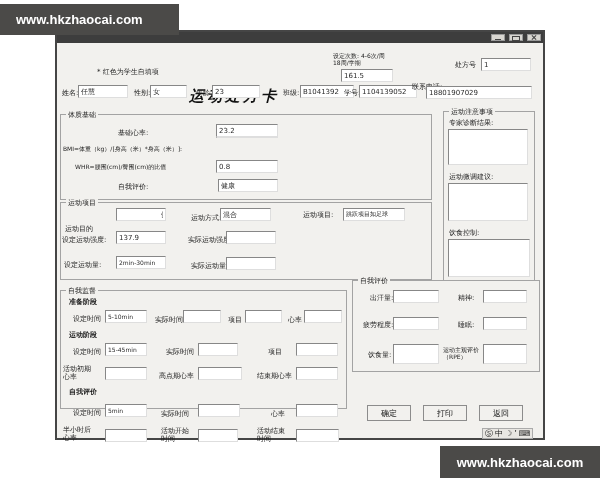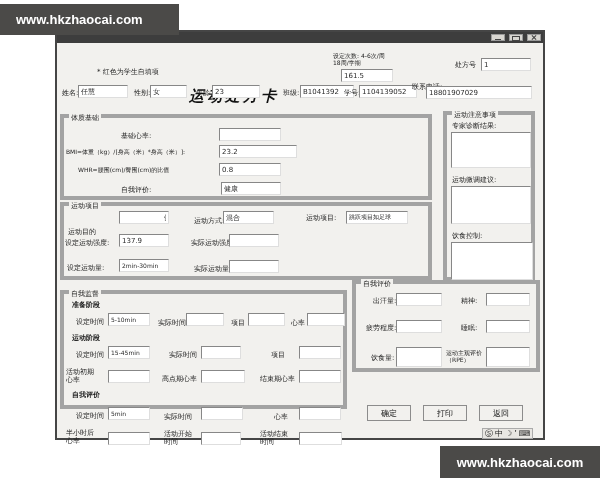--- a/index.html
+++ b/index.html
@@ -22,21 +22,21 @@
           background:#444;transform:rotate(-45deg);}
   .lbl{position:absolute;font-size:7px;color:#1c1c1c;white-space:nowrap;line-height:1.15;}
   .lbl.wrap{white-space:normal;}
   .lbl.bold{font-weight:bold;}
   .inp{position:absolute;background:#ffffff;border:1px solid #878787;
        border-right-color:#dedede;border-bottom-color:#dedede;box-sizing:border-box;
        font-size:7px;color:#2a2a2a;padding:1px 2px;font-family:"DejaVu Sans",sans-serif;
        height:13px;}
   div.inp{overflow:hidden;}
   textarea.inp{resize:none;}
-  .grp{position:absolute;border:4px solid #a3a3a3;box-sizing:border-box;}
+  .grp{position:absolute;border:1px solid #a3a3a3;box-sizing:border-box;}
   .grp-title{position:absolute;top:-5px;left:5px;background:#f2f1ee;padding:0 2px;
              font-size:7px;color:#1c1c1c;white-space:nowrap;}
   .maintitle{position:absolute;font-size:15px;font-weight:bold;font-style:italic;
              letter-spacing:3px;color:#111;}
   .small2{font-size:6px;}
   .btn{position:absolute;width:44px;height:16px;background:#f2f1ee;border:1px solid #8c8c8c;
        font-size:8px;color:#111;text-align:center;line-height:14px;box-sizing:border-box;}
   #tray{position:absolute;display:flex;gap:2px;align-items:center;font-size:8px;
         color:#222;background:#e8e6e2;border:1px solid #aaa;padding:0 2px;height:11px;
         box-sizing:border-box;}
@@ -76,21 +76,21 @@
   <span class="lbl" style="left:287px;top:57px;">学号:</span>
   <input class="inp" style="left: 302px; top: 53px; width: 58px;" value="1104139052">
   <span class="lbl" style="left:355px;top:51px;">联系电话:</span>
   <input class="inp" style="left: 369px; top: 54px; width: 106px;" value="18801907029">
 
   <div class="grp" style="left:3px;top:82px;width:372px;height:86px;">
     <span class="grp-title">体质基础</span>
     <span class="lbl" style="left:57px;top:14px;">基础心率:</span>
     <input class="inp" style="left: 155px; top: 10px; width: 62px;" value="">
     <span class="lbl small2" style="left:2px;top:31px;">BMI=体重（kg）/[身高（米）*身高（米）]:</span>
-    <input class="inp" style="left: 155px; top: 27px; width: 78px;" value="23.2">
+    <input class="inp" style="left: 155px; top: 9px; width: 62px;" value="23.2">
     <span class="lbl small2" style="left:14px;top:49px;">WHR=腰围(cm)/臀围(cm)的比值</span>
     <input class="inp" style="left: 155px; top: 45px; width: 62px;" value="0.8">
     <span class="lbl" style="left:57px;top:68px;">自我评价:</span>
     <input class="inp" style="left: 157px; top: 64px; width: 60px;" value="健康">
   </div>
 
   <div class="grp" style="left:386px;top:79px;width:92px;height:170px;">
     <span class="grp-title">运动注意事项</span>
     <span class="lbl" style="left:5px;top:7px;">专家诊断结果:</span>
     <textarea class="inp" style="left: 4px; top: 17px; width: 80px; height: 36px;" value=""></textarea>

